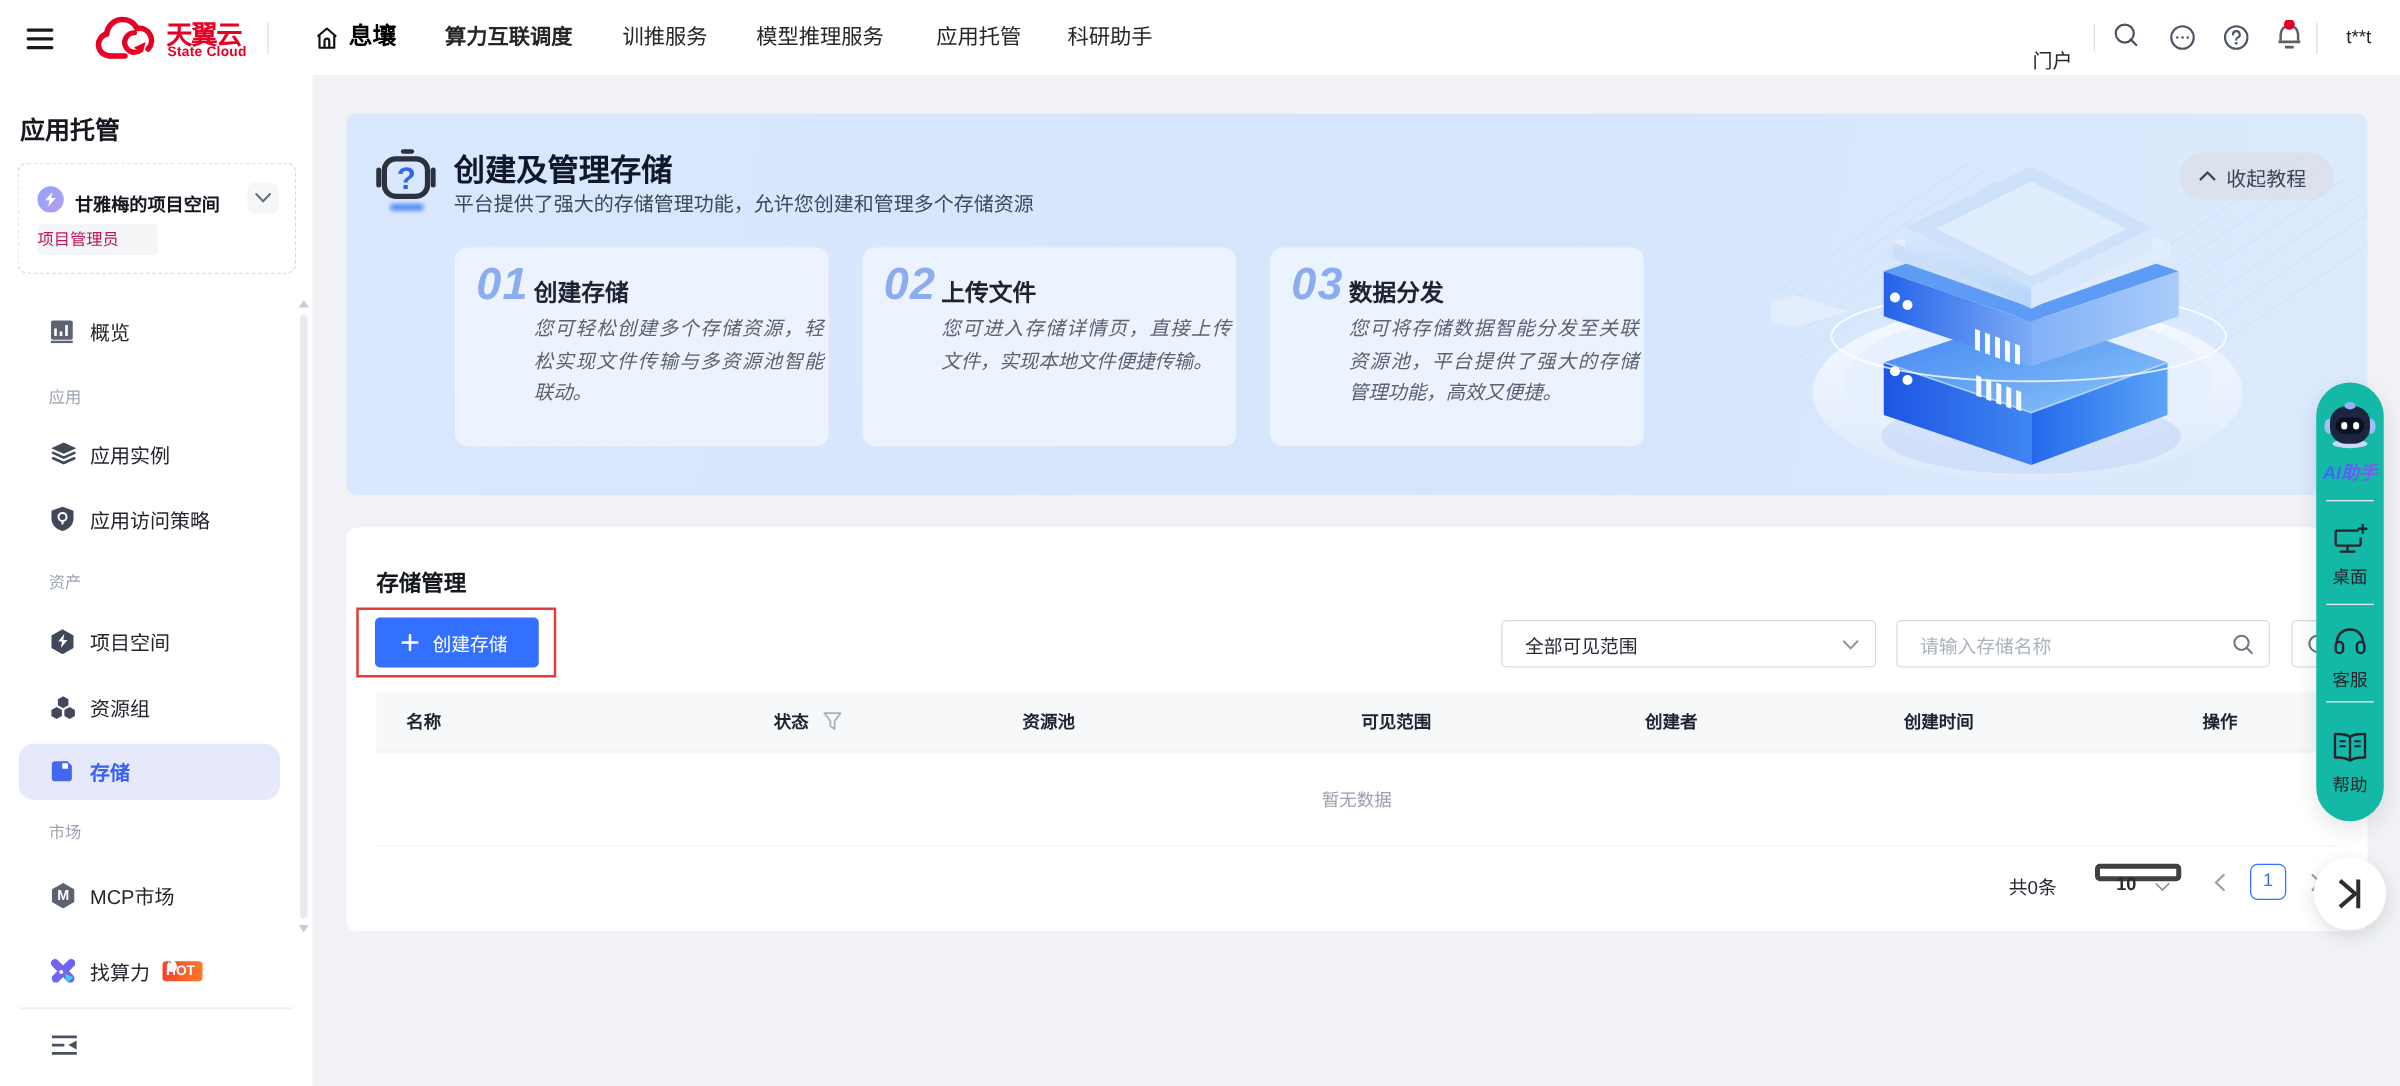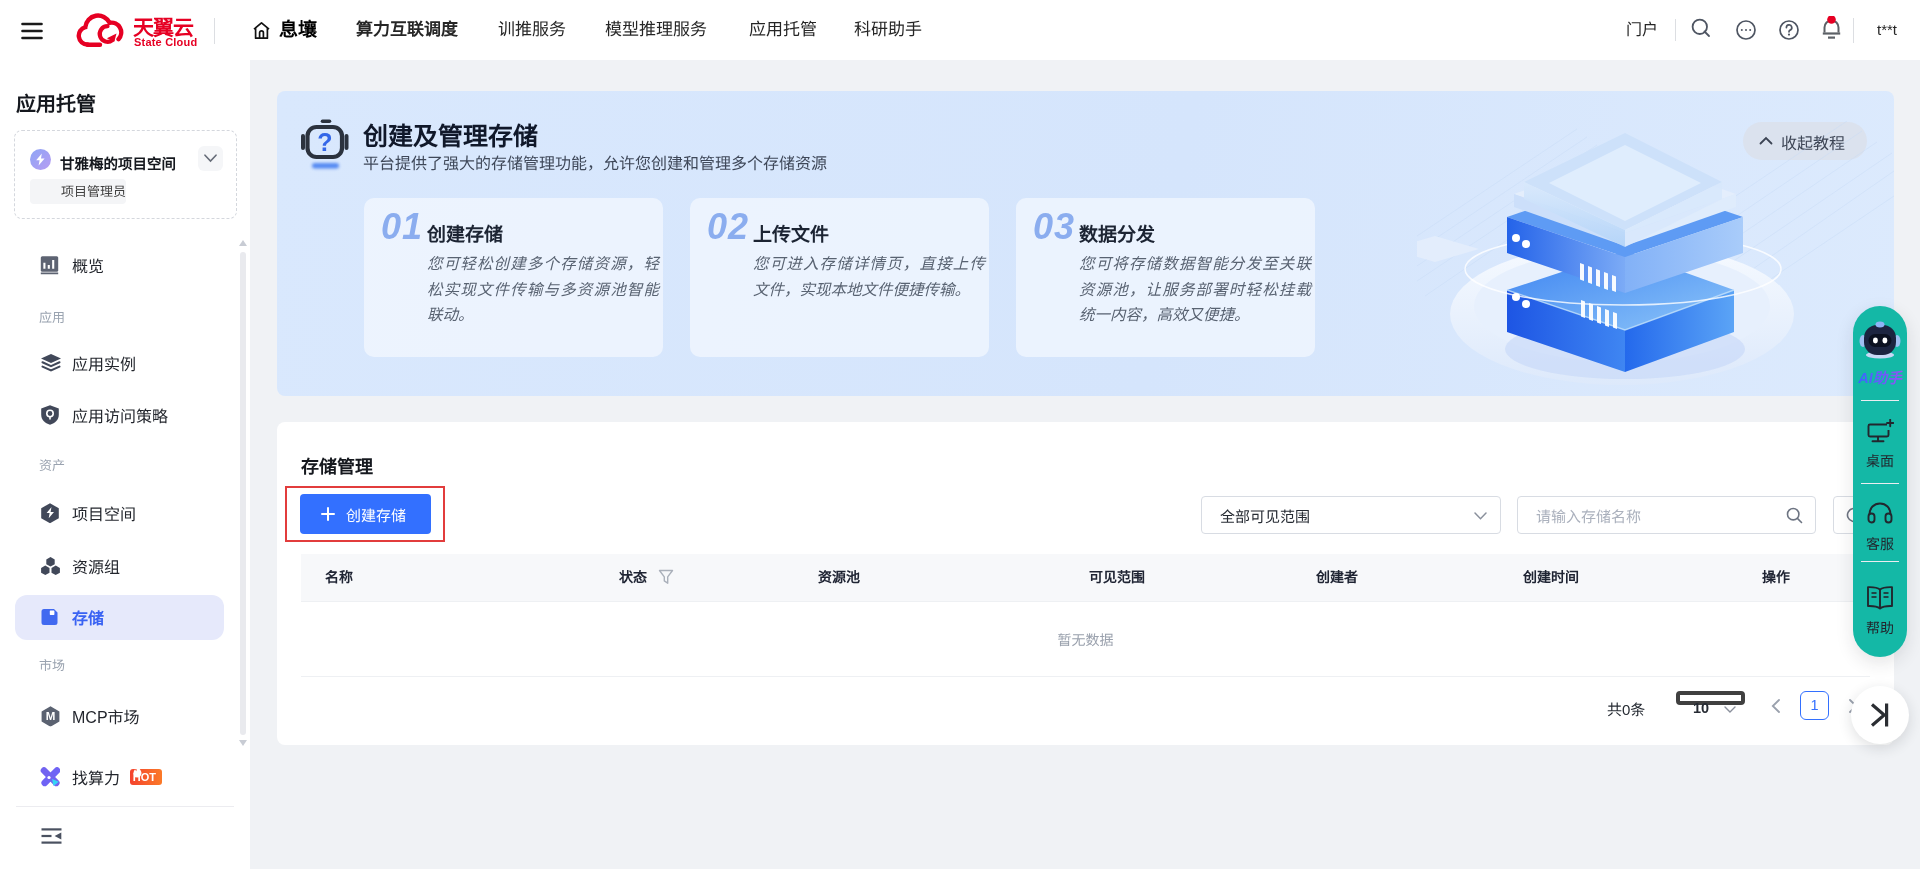--- a/index.html
+++ b/index.html
@@ -59,21 +59,21 @@
   <div class="vdiv" style="left:214px;top:18px;height:26px;"></div>
   <svg class="abs" style="left:252px;top:21px" width="19" height="19" viewBox="0 0 19 19">
     <path d="M2 8.2 9.5 1.8 17 8.2 M3.6 7.2 V17.2 H15.4 V7.2 M7.6 17.2 v-5.4 a1.9 1.9 0 0 1 3.8 0 v5.4" fill="none" stroke="#111" stroke-width="1.7" stroke-linejoin="round"></path>
   </svg>
   <div class="nav-item" style="left:279px;font-size:19px;font-weight:bold;color:#000;">息壤</div>
   <div class="nav-item" style="left:356px;font-weight:bold;">算力互联调度</div>
   <div class="nav-item" style="left:498px;">训推服务</div>
   <div class="nav-item" style="left:605px;">模型推理服务</div>
   <div class="nav-item" style="left:749px;">应用托管</div>
   <div class="nav-item" style="left:854px;">科研助手</div>
-  <div class="nav-item" style="left:1626px;font-size:16px;">门户</div>
+  <div class="nav-item" style="left:1626px;font-size:16px;margin-top:20px;">门户</div>
   <div class="vdiv" style="left:1675px;top:19px;height:22px;"></div>
   <svg class="abs" style="left:1691px;top:18px" width="20" height="21" viewBox="0 0 20 21">
     <circle cx="8.8" cy="8.8" r="7.2" fill="none" stroke="#4e5562" stroke-width="1.8"></circle>
     <line x1="13.5" y1="13.5" x2="18" y2="18" stroke="#4e5562" stroke-width="1.8" stroke-linecap="round"></line>
   </svg>
   <svg class="abs" style="left:1736px;top:20px" width="20" height="20" viewBox="0 0 20 20">
     <circle cx="10" cy="10" r="9" fill="none" stroke="#4e5562" stroke-width="1.7"></circle>
     <circle cx="5.8" cy="10" r="1" fill="#4e5562"></circle>
       <circle cx="10" cy="10" r="1" fill="#4e5562"></circle>
       <circle cx="14.2" cy="10" r="1" fill="#4e5562"></circle>
@@ -101,21 +101,21 @@
       <svg class="abs" style="left:5px;top:4px" width="11" height="13" viewBox="0 0 11 13">
           <path d="M6.8 0.5 1.2 7.2 h3.4 L3.6 12.4 9.6 5.4 H6z" fill="#fff"></path>
         </svg>
     </div>
     <div class="abs" style="left:45px;top:21px;font-size:14.5px;font-weight:bold;color:#15181e;">甘雅梅的项目空间</div>
     <div class="abs" style="left:183px;top:15px;width:25px;height:25px;background:#f5f6f8;border-radius:6px;">
       <svg class="abs" style="left:6px;top:8px" width="13" height="9" viewBox="0 0 13 9">
           <path d="M1 1.2 6.5 7 12 1.2" fill="none" stroke="#666c78" stroke-width="1.6" stroke-linecap="round"></path>
         </svg>
     </div>
-    <div class="abs" style="left:15px;top:48px;width:96px;height:25px;background:#f4f5f7;border-radius:4px;text-align:right;line-height:25px;font-size:13px;color:#404040;">项目管理员</div>
+    <div class="abs" style="left:15px;top:48px;width:96px;height:25px;background:#f4f5f7;border-radius:4px;text-align:left;line-height:25px;font-size:13px;color:#be185d;">项目管理员</div>
   </div>
 
   <div class="mitem" style="top:193px;">
     <svg width="19" height="19" viewBox="0 0 19 19">
         <rect x="0.8" y="0.8" width="17.4" height="15.4" rx="1.5" fill="#5d6372"></rect>
         <line x1="4.4" y1="7.2" x2="4.4" y2="13.2" stroke="#fff" stroke-width="2.1"></line>
         <line x1="8.8" y1="9.6" x2="8.8" y2="13.2" stroke="#fff" stroke-width="2.1"></line>
         <line x1="13.2" y1="4.4" x2="13.2" y2="13.2" stroke="#fff" stroke-width="2.1"></line>
         <line x1="0.8" y1="18" x2="18.2" y2="18" stroke="#5d6372" stroke-width="2"></line>
       </svg>
@@ -229,21 +229,21 @@
     <div class="stepdesc">您可轻松创建多个存储资源，轻松实现文件传输与多资源池智能联动。</div>
   </div>
   <div class="stepcard" style="left:413px;">
     <div class="stepnum">02</div>
     <div class="steptitle">上传文件</div>
     <div class="stepdesc">您可进入存储详情页，直接上传文件，实现本地文件便捷传输。</div>
   </div>
   <div class="stepcard" style="left:739px;">
     <div class="stepnum">03</div>
     <div class="steptitle">数据分发</div>
-    <div class="stepdesc">您可将存储数据智能分发至关联资源池，让服务部署时轻松挂载统一内容，高效又便捷。</div>
+    <div class="stepdesc">您可将存储数据智能分发至关联资源池，平台提供了强大的存储管理功能，高效又便捷。</div>
   </div>
 
   <svg class="abs" style="left:1140px;top:30px" width="477" height="275" viewBox="0 0 477 275">
     <defs>
       <linearGradient id="pg" x1="0" y1="0" x2="0" y2="1">
           <stop offset="0" stop-color="#f6faff"></stop>
           <stop offset="1" stop-color="#dde9fb"></stop>
         </linearGradient>
       <linearGradient id="lb1" x1="0" y1="0" x2="1" y2="0">
           <stop offset="0" stop-color="#2463e9"></stop>

